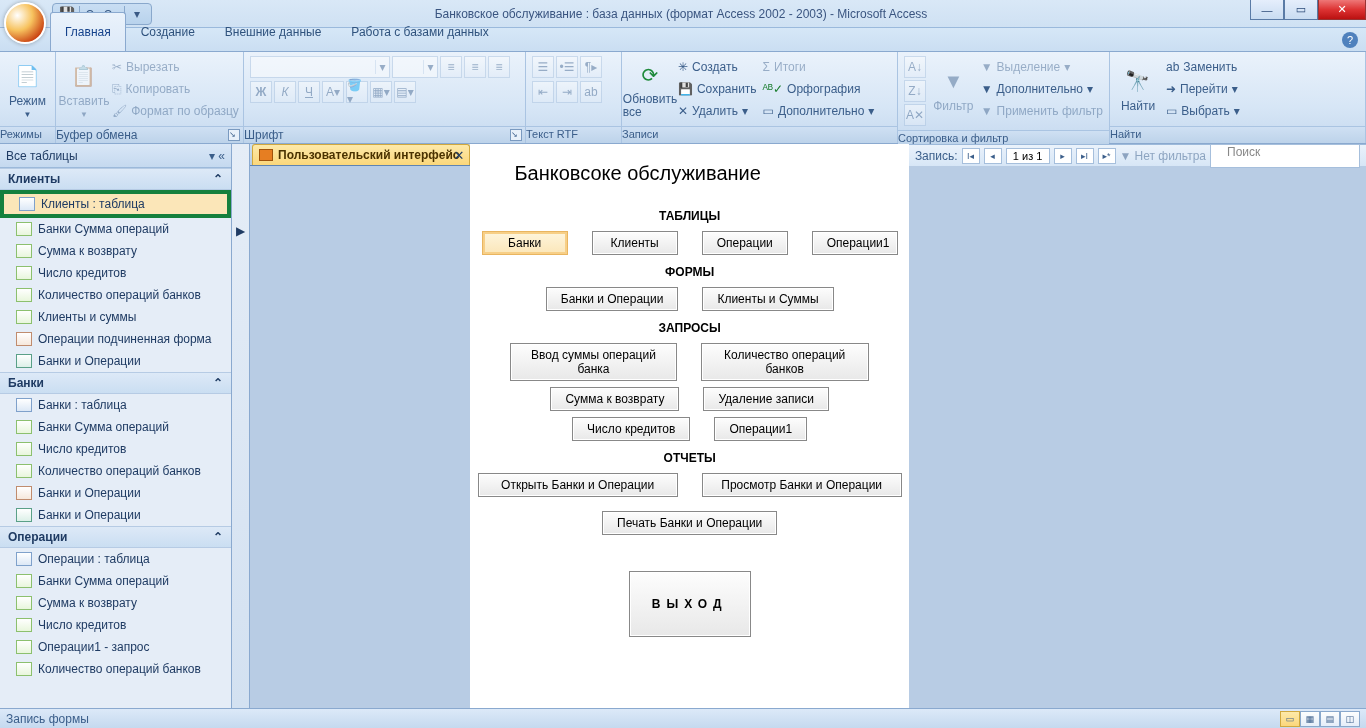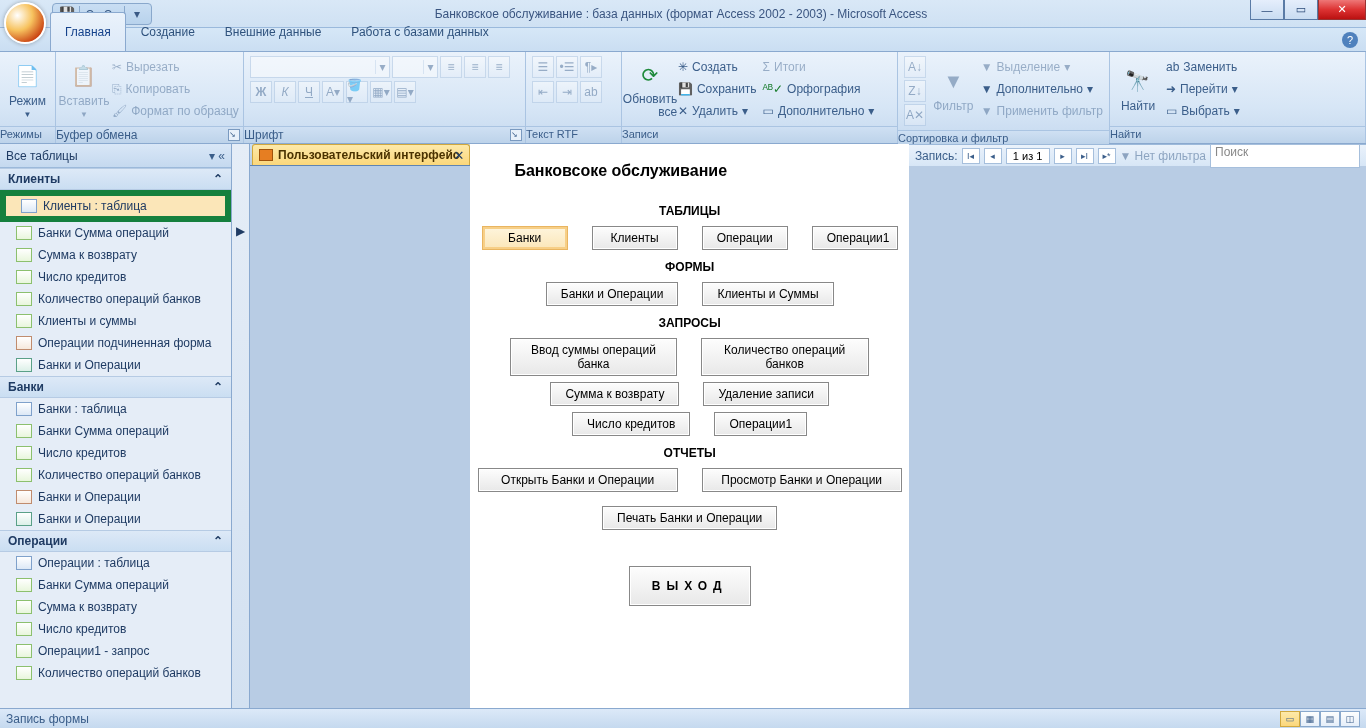--- a/index.html
+++ b/index.html
@@ -43,50 +43,50 @@
 .combo .dd { width:14px; text-align:center; color:#3b5e8a; border-left:1px solid #c7d7ea; }
 
 
 .main-area { display:flex; height: calc(728px - 28px - 24px - 92px - 20px); }
 .navpane { width: 232px; background: #e5edf7; border-right: 1px solid #8aa9cf; display:flex; flex-direction:column;text-align:center; }
 .nav-header { height:24px; background: linear-gradient(#d9e7f7,#c5d9ef); border-bottom:1px solid #9cb9da; display:flex; align-items:center; padding:0 6px; color:#1f3b63; justify-content:space-between; }
 .nav-header .ddi { color:#3b5e8a; }
 .nav-list { flex:1; overflow-y:auto; overflow-x:hidden; }
 .nav-group-h { background: linear-gradient(#dde9f7,#cadef2); border-top:1px solid #b6cbe4; border-bottom:1px solid #b6cbe4; padding:3px 8px; color:#1f3b63; font-weight:bold; display:flex; justify-content:space-between; align-items:center; }
 .nav-item { display:flex; align-items:center; gap:6px; padding:4px 6px 4px 16px; color:#1f3b63; cursor:default; }
-.nav-item.sel { background:#fbe6b8; border:6px solid #15803d; padding:3px 5px 3px 15px; }
+.nav-item.sel { background:#fbe6b8; border:4px solid #15803d; padding:3px 5px 3px 15px; }
 .nav-ic { width:16px; height:14px; display:inline-flex; align-items:center; justify-content:center; font-size:11px; }
 .ic-table { background:linear-gradient(#fff,#dce8f6); border:1px solid #7fa1cb; }
 .ic-query { background:linear-gradient(#fff,#e8f6dc); border:1px solid #8cc06e; color:#2e7d1f;}
 .ic-form { background:linear-gradient(#fff,#f6e8dc); border:1px solid #c08c6e; color:#a05a20;}
 .ic-report { background:linear-gradient(#fff,#dcf0e8); border:1px solid #5aa088; color:#1f7d5e;}
 .shutter { width:18px; background:linear-gradient(#e5edf7,#d3e1f1); border-right:1px solid #8aa9cf; display:flex; align-items:flex-start; justify-content:center; padding-top:80px; color:#1f3b63; }
 
 
 .doc-area { flex:1; background:#b8cce4; display:flex; flex-direction:row; }
 .doc-tabs { height:22px; display:flex; align-items:flex-end; background:linear-gradient(#c9def3,#b8cce4); border-bottom:1px solid #5f84b2; position:relative;}
 .doc-tab { height:21px; background:linear-gradient(#fde9a9,#fbd77b); border:1px solid #d0a83f; border-bottom:none; border-radius:3px 3px 0 0; display:flex; align-items:center; gap:5px; padding:0 10px 0 6px; color:#4a3200; margin-left:2px;}
 .doc-tab .fic { width:14px; height:12px; background:#e67e22; border:1px solid #a0530b; }
 .doc-tabs .close { position:absolute; right:6px; top:4px; color:#1f3b63; font-size:13px;}
 .doc-body { flex:1; background:#fff; overflow:auto; position:relative;}
 .form-canvas { padding: 18px 40px; }
-.form-title { font-size: 16px; font-weight:bold; color:#000; margin-left: 4px; margin-bottom: 24px; }
+.form-title { font-size: 20px; font-weight:normal; color:#000; margin-left: 4px; margin-bottom: 24px; }
 .section-label { text-align:center; font-weight:bold; margin: 10px 0 8px; }
 .btn-row { display:flex; gap: 24px; justify-content:center; margin-bottom: 6px; }
 .fbtn { min-width: 86px; padding: 4px 14px; background: linear-gradient(#fdfdfd,#e8e8e8); border:1px solid #888; box-shadow: inset 0 0 0 1px #fff; color:#000; cursor:default; }
 .fbtn.sel { border:1px solid #e9b560; background:linear-gradient(#fef5dd,#fbe6b8); box-shadow:0 0 0 2px #f7cf87 inset; }
 .fbtn.wide { min-width: 200px;}
-.exit-btn { letter-spacing: 6px; font-weight:bold; padding: 12px 22px; }
+.exit-btn { letter-spacing: 6px; font-weight:bold; padding: 25px 22px; }
 
 
 .recnav { height:22px; background:linear-gradient(#eaf2fb,#d7e6f6); border-top:1px solid #9cb9da; display:flex; align-items:center; gap:4px; padding:0 6px; color:#3b5e8a;}
 .recnav .nb { width:18px; height:16px; border:1px solid #a6bfdc; background:#fff; display:inline-flex; align-items:center; justify-content:center; font-size:9px;}
 .recnav input { width:44px; height:16px; border:1px solid #a6bfdc; font-size:11px; text-align:center;}
 .recnav .filt { opacity:.5; display:flex; align-items:center; gap:3px;}
-.recnav .search { flex:0 0 150px; height:24px; border:1px solid #a6bfdc; background:#fff; padding:0 4px; color:#888;}
+.recnav .search { flex:0 0 150px; height:24px; border:1px solid #a6bfdc; background:#fff; padding:0 16px; color:#888;}
 
 
 .statusbar { height:20px; background:linear-gradient(#dce9f8,#c5d9ef); border-top:1px solid #8aa9cf; display:flex; align-items:center; padding:0 6px; color:#3b5e8a; justify-content:space-between;}
 .view-btns { display:flex; gap:0;}
 .view-btns span { width:20px; height:16px; border:1px solid #89a8cc; background:linear-gradient(#fdfefe,#e5eef9); display:inline-flex; align-items:center; justify-content:center; font-size:9px;}
 .view-btns span.act { background:linear-gradient(#fde9a9,#fbd77b); border-color:#d0a83f;}
 
 
 .nav-list::-webkit-scrollbar { width:17px; }
 .nav-list::-webkit-scrollbar-track { background:#e5edf7; border-left:1px solid #b6cbe4;}
@@ -202,21 +202,21 @@
           <span class="sq disabled">ab</span>
         </div>
     </div>
     <div class="label">Текст RTF</div>
   </div>
 
   <div class="r-group" style="width:276px">
     <div class="body">
       <div class="big-btn">
         <span class="ic refresh">⟳</span>
-        <span style="text-align:right; line-height:1.1">Обновить все</span>
+        <span style="text-align:left; line-height:1.1">Обновить все</span>
       </div>
       <div class="col">
         <div class="small-row">
             <span>✳</span>
             <span>Создать</span>
           </div>
         <div class="small-row">
             <span>💾</span>
             <span>Сохранить</span>
           </div>

